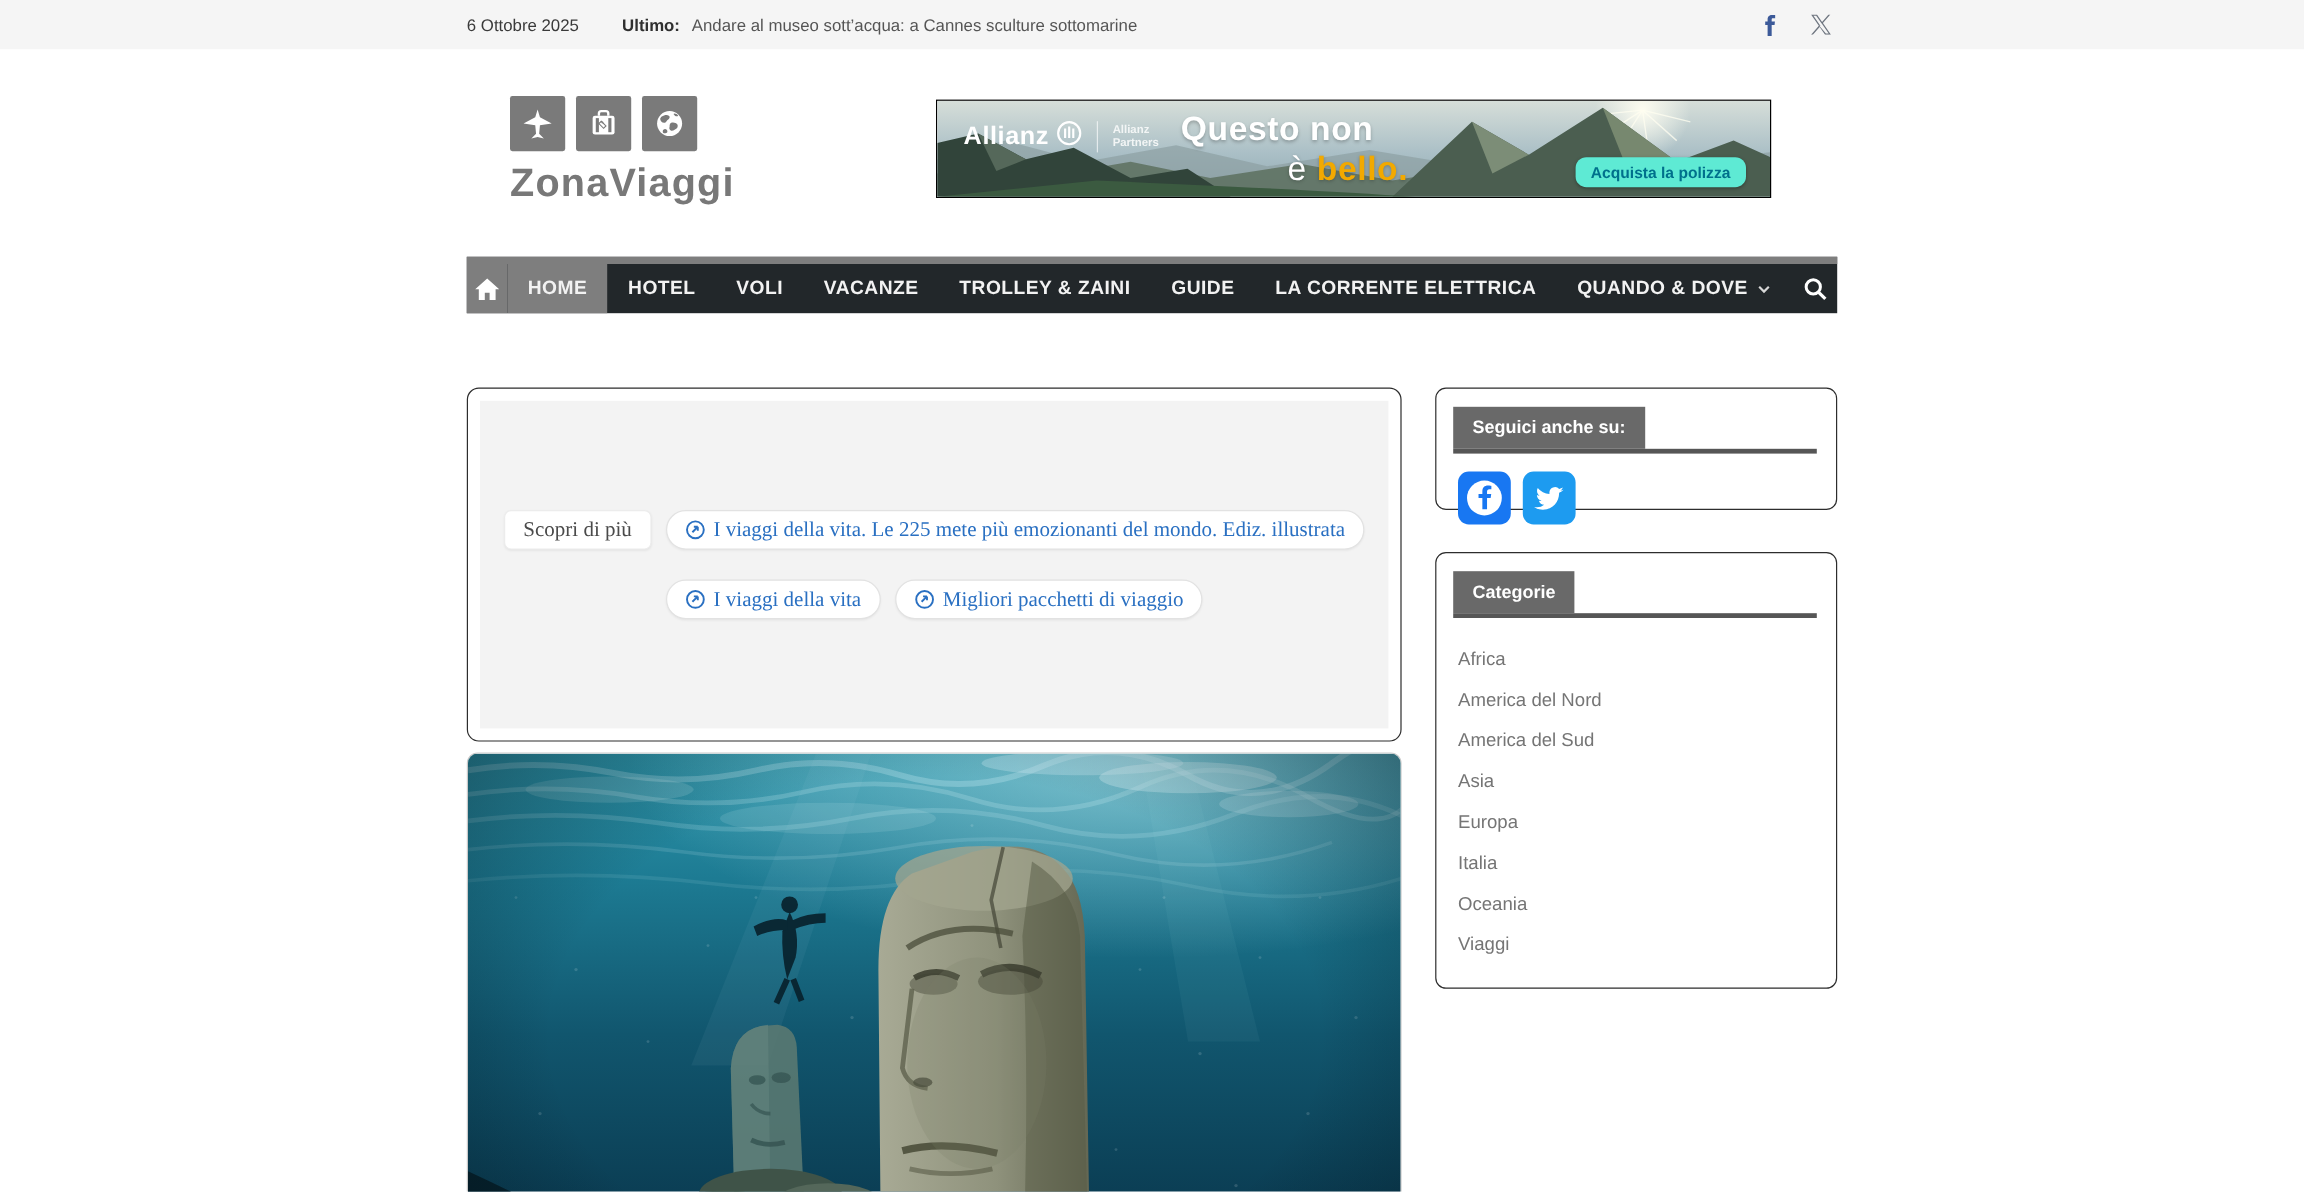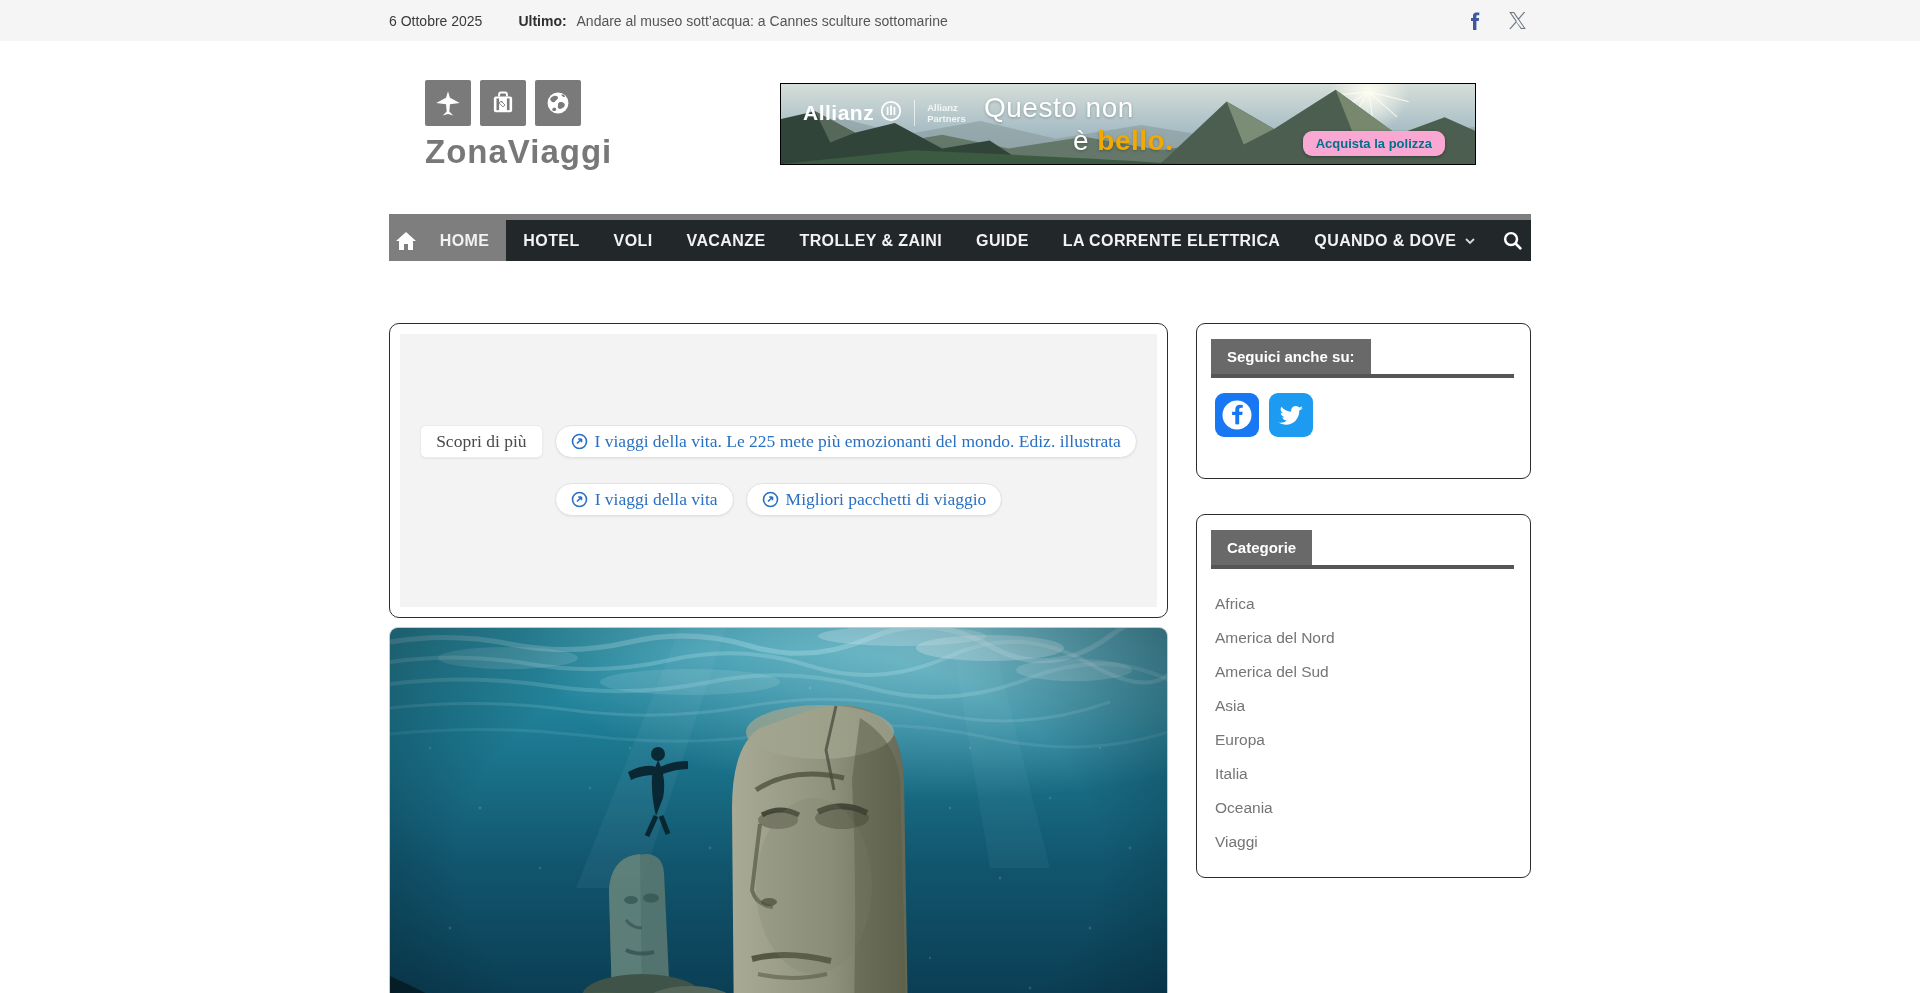--- a/index.html
+++ b/index.html
@@ -31,26 +31,26 @@
   .logo-text { margin-top: 7px; font-size: 33px; font-weight: 700; letter-spacing: 1px; color: #787878; }
 
   .ad { position: absolute; left: 391px; top: 42px; width: 696px; height: 82px;
         border: 1px solid #000; display: block; overflow: hidden; cursor: pointer; text-decoration:none; }
   .ad svg.adbg { position: absolute; inset: 0; width: 100%; height: 100%; }
   .ad-brand { position: absolute; left: 22px; top: 16px; display: flex; align-items: center; color: #fff; }
   .ad-allianz { font-size: 21px; font-weight: 700; letter-spacing: .5px; }
   .ad-mark { margin-left: 6px; }
   .ad-div { width: 1px; height: 26px; background: rgba(255,255,255,.65); margin: 0 12px; }
   .ad-partner { font-size: 9.5px; line-height: 11px; font-weight: 600; color: #f2f5f5; }
-  .ad-h1 { position: absolute; left: 203px; top: 8px; font-size: 28px; color: #fff; font-weight: 400;
+  .ad-h1 { position: absolute; left: 203px; top: 8px; font-size: 28px; color: #fff; font-weight: 700;
            text-shadow: 0 1px 3px rgba(0,0,0,.25); letter-spacing: .5px;}
   .ad-h2 { position: absolute; left: 292px; top: 41px; font-size: 28px; color: #fff; font-weight: 500;
            text-shadow: 0 1px 3px rgba(0,0,0,.25); letter-spacing: .5px;}
   .ad-h2 .hl { color: #f2a900; font-weight: 700; }
-  .ad-cta { position: absolute; right: 30px; top: 47px; background: #f9a8d4; color: #00708c;
+  .ad-cta { position: absolute; right: 20px; top: 47px; background: #5eead4; color: #00708c;
             font-size: 13px; font-weight: 700; padding: 5px 13px; border-radius: 9px;
             box-shadow: 0 1px 3px rgba(0,0,0,.35); cursor: pointer; }
 
   
   .navwrap { width: 1142px; margin: 0 auto; }
   .nav { background: #22272a; border-top: 6px solid #7e7e7e; height: 47px;
          display: flex; align-items: stretch; }
   .nav-home-ico { width: 48px; background: #7e7e7e; display: flex; align-items: center; justify-content: center; cursor: pointer; }
   .nav-item { display: flex; align-items: center; padding: 0 17px; color: #f2f2f2;
               font-size: 16px; font-weight: 700; letter-spacing: .4px; text-decoration: none;
@@ -79,21 +79,21 @@
   .pill-ico { flex: 0 0 auto; }
 
   
   .hero { margin-top: 9px; border: 1px solid #c9c9c9; border-radius: 9px; overflow: hidden;
           width: 779px; height: 520px; cursor: pointer; }
   .hero svg { display: block; }
 
   
   .widget { border: 1px solid #2d2d2d; border-radius: 9px; background: #fff;
             padding: 15px 14px 18px; }
-  .w-follow { margin-bottom: 35px; height: 156px; }
+  .w-follow { margin-bottom: 35px; height: 102px; }
   .w-cats { margin-bottom: 20px; }
   .w-search { margin-bottom: 28px; height: 98px; }
   .widget-head { border-bottom: 4px solid #565656; margin-right: 2px; }
   .widget-title { display: inline-block; background: #696969; color: #fff; font-size: 15px;
                   font-weight: 700; padding: 9px 16px; }
   .social-row { display: flex; gap: 10px; margin-top: 15px; padding-left: 4px; }
   .social { width: 44px; height: 44px; border-radius: 9px; display: flex; align-items: center;
             justify-content: center; cursor: pointer; }
   .social.fb { background: #1877f2; }
   .social.tw { background: #1d9bf0; }

